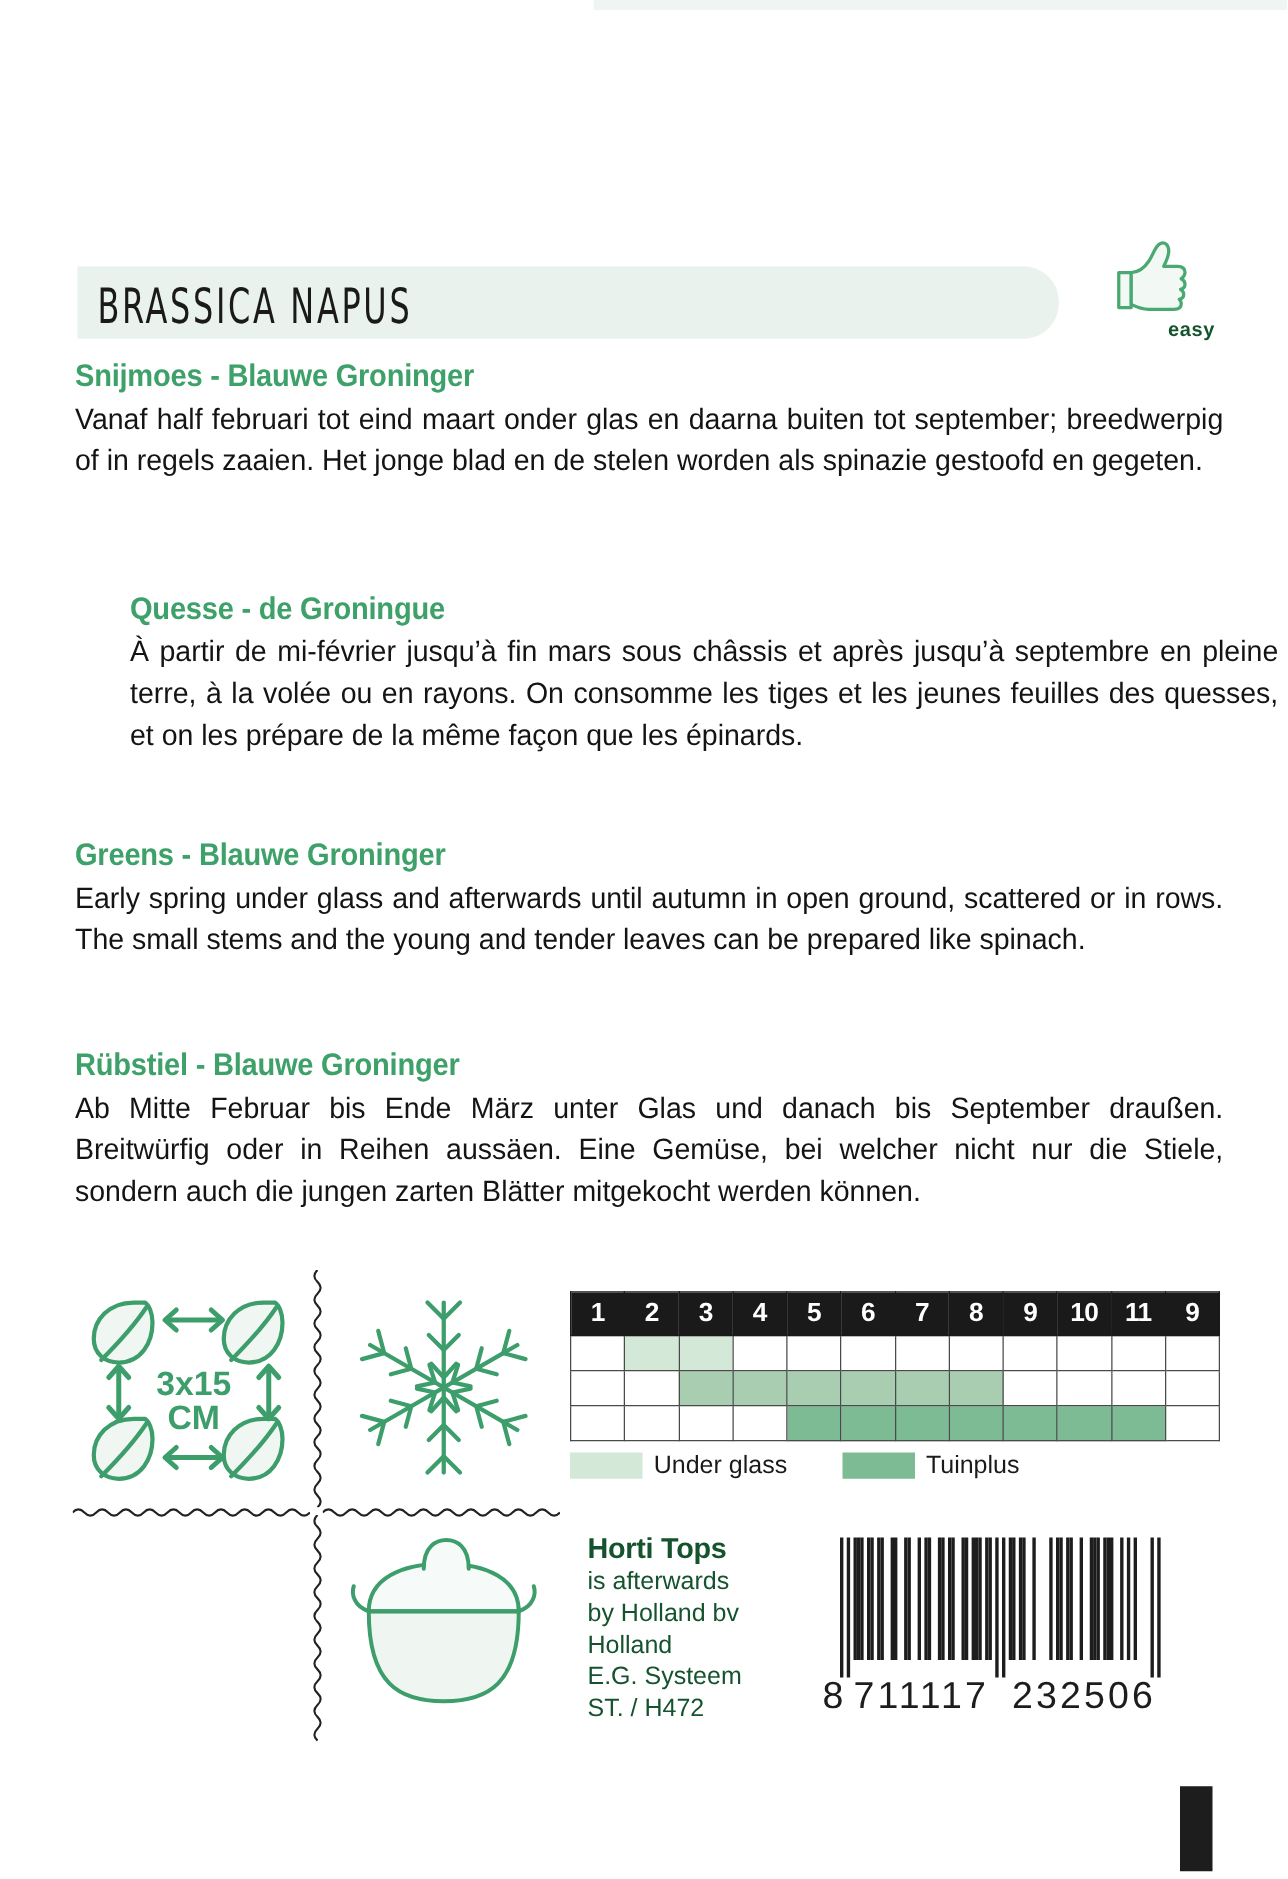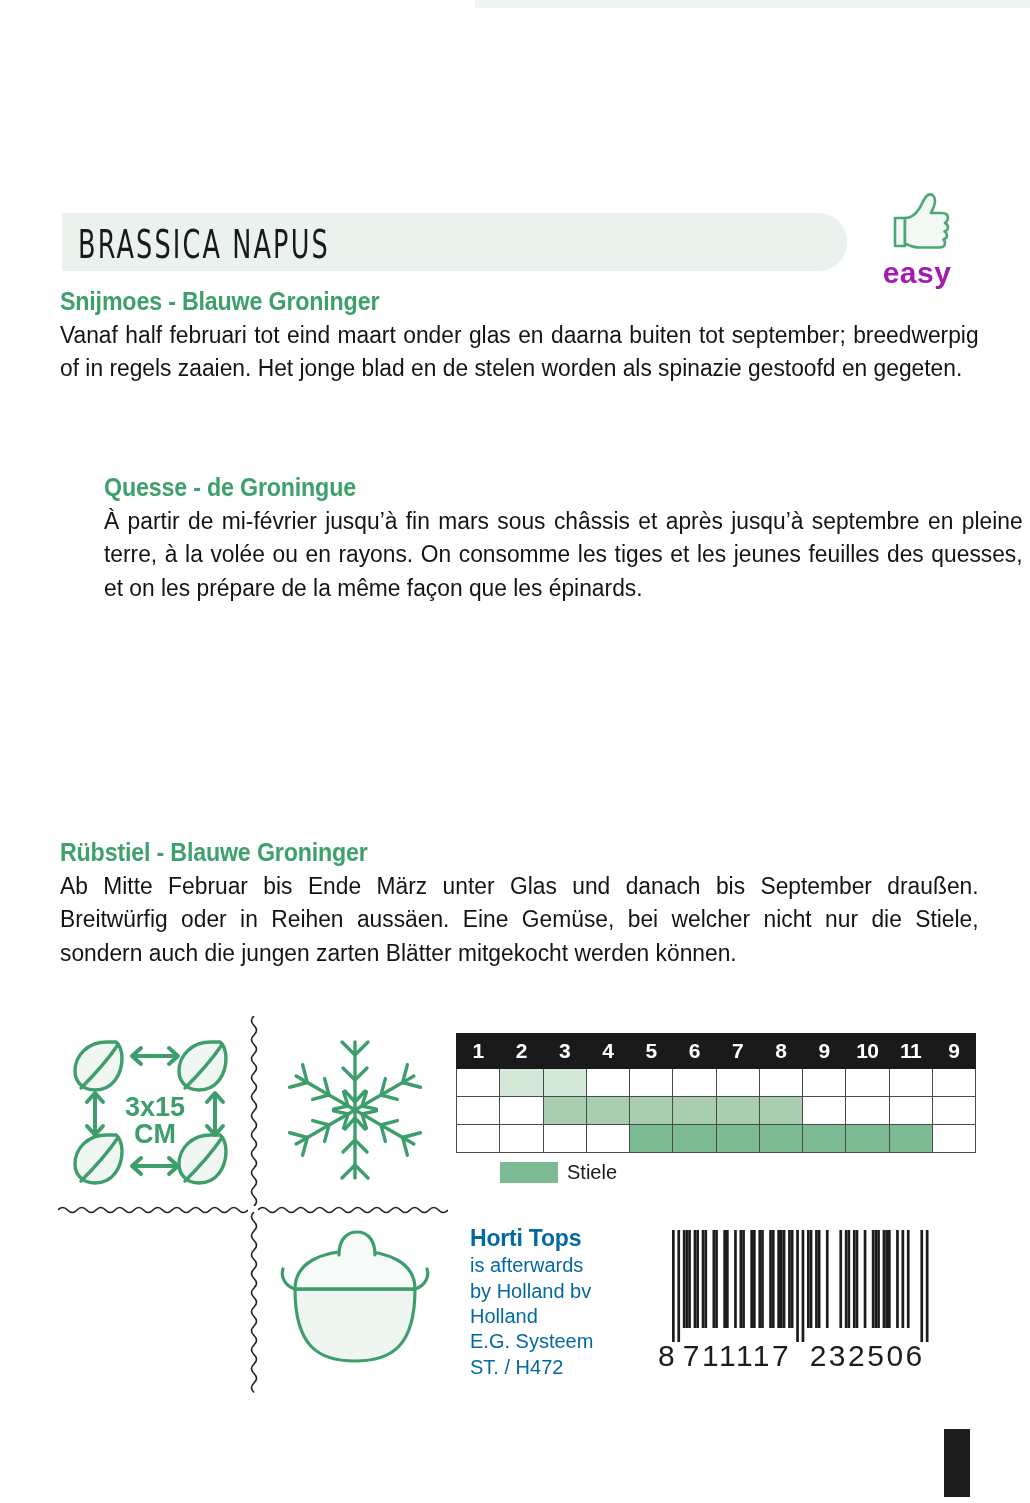--- a/index.html
+++ b/index.html
@@ -59,25 +59,26 @@
   .easy-badge {
     position: absolute;
     left: 862px;
     top: 192px;
     width: 110px;
     height: 92px;
     text-align: center;
   }
   .easy-badge svg { display: block; margin: 0 auto; }
   .easy-label {
-    font-size: 30px;
+    font-size: 16px;
     font-weight: 700;
-    color: #a21caf;
+    color: #14532d;
     letter-spacing: 0.5px;
     margin-top: -2px;
+    text-align: right;
   }
 
   
   .lang-block { position: absolute; left: 60px; width: 920px; }
   .lang-title {
     color: #3da169;
     font-weight: 700;
     font-size: 25px;
     letter-spacing: -0.2px;
     margin: 0 0 3px 0;
@@ -179,21 +180,21 @@
   .legend-gap { width: 22px; }
 
   
   .brand {
     position: absolute;
     left: 470px;
     top: 1224px;
     font-size: 20px;
     line-height: 1.27;
     font-family: "Liberation Sans Narrow", "Liberation Sans", sans-serif;
-    color: #0369a1;
+    color: #14532d;
   }
   .brand .brand-name { font-weight: 700; font-size: 23px; letter-spacing: -0.2px; }
 
   
   .barcode {
     position: absolute;
     left: 658px;
     top: 1228px;
     width: 318px;
     height: 145px;
@@ -233,20 +234,24 @@
   <div class="lang-block" id="block-nl">
     <div class="lang-title">Snijmoes - Blauwe Groninger</div>
     <div class="lang-body">Vanaf half februari tot eind maart onder glas en daarna buiten tot september; breedwerpig of in regels zaaien. Het jonge blad en de stelen worden als spinazie gestoofd en gegeten.</div>
   </div>
 
   <div class="lang-block" id="block-fr">
     <div class="lang-title">Quesse - de Groningue</div>
     <div class="lang-body">À partir de mi-février jusqu’à  fin mars sous châssis et après jusqu’à septembre en pleine terre, à la volée ou en rayons. On consomme les tiges et les jeunes feuilles des quesses, et on les prépare de la même façon que les épinards.</div>
   </div>
 
+  <div class="lang-block" id="block-en">
+    <div class="lang-title">Greens - Blauwe Groninger</div>
+    <div class="lang-body">Early spring under glass and afterwards until autumn in open ground, scattered or in rows. The small stems and the young and tender leaves can be prepared like spinach.</div>
+  </div>
 
   <div class="lang-block" id="block-de">
     <div class="lang-title">Rübstiel - Blauwe Groninger</div>
     <div class="lang-body">Ab Mitte Februar bis Ende März unter Glas und danach bis September draußen. Breitwürfig oder in Reihen aussäen. Eine Gemüse, bei welcher nicht nur die Stiele, sondern auch die jungen zarten Blätter mitgekocht werden können.</div>
   </div>
 
   <div class="icon-grid">
 
     <div class="divider-h" style="left:-4px; top:181px; width:190px;">
       <svg width="190" height="14" viewBox="0 0 190 14">
@@ -430,25 +435,29 @@
             <td style="background: rgb(124, 187, 147);"></td>
             <td style="background: rgb(124, 187, 147);"></td>
             <td style="background: rgb(124, 187, 147);"></td>
             <td style="background: rgb(124, 187, 147);"></td>
             <td></td>
           </tr>
         </tbody>
     </table>
 
     <div class="legend">
+      <div class="legend-item">
+        <span class="legend-swatch" id="sw0" style="background: rgb(212, 232, 216);"></span>
+        <span>Under glass</span>
+      </div>
       <span class="legend-gap"></span>
       <span class="legend-gap"></span>
       <div class="legend-item">
         <span class="legend-swatch" id="sw2" style="background: rgb(124, 187, 147);"></span>
-        <span>Stiele</span>
+        <span>Tuinplus</span>
       </div>
     </div>
   </div>
 
   <div class="brand">
     <div class="brand-name">Horti Tops</div>
     <div>is afterwards</div>
     <div>by Holland bv</div>
     <div>Holland</div>
     <div>E.G. Systeem</div>

